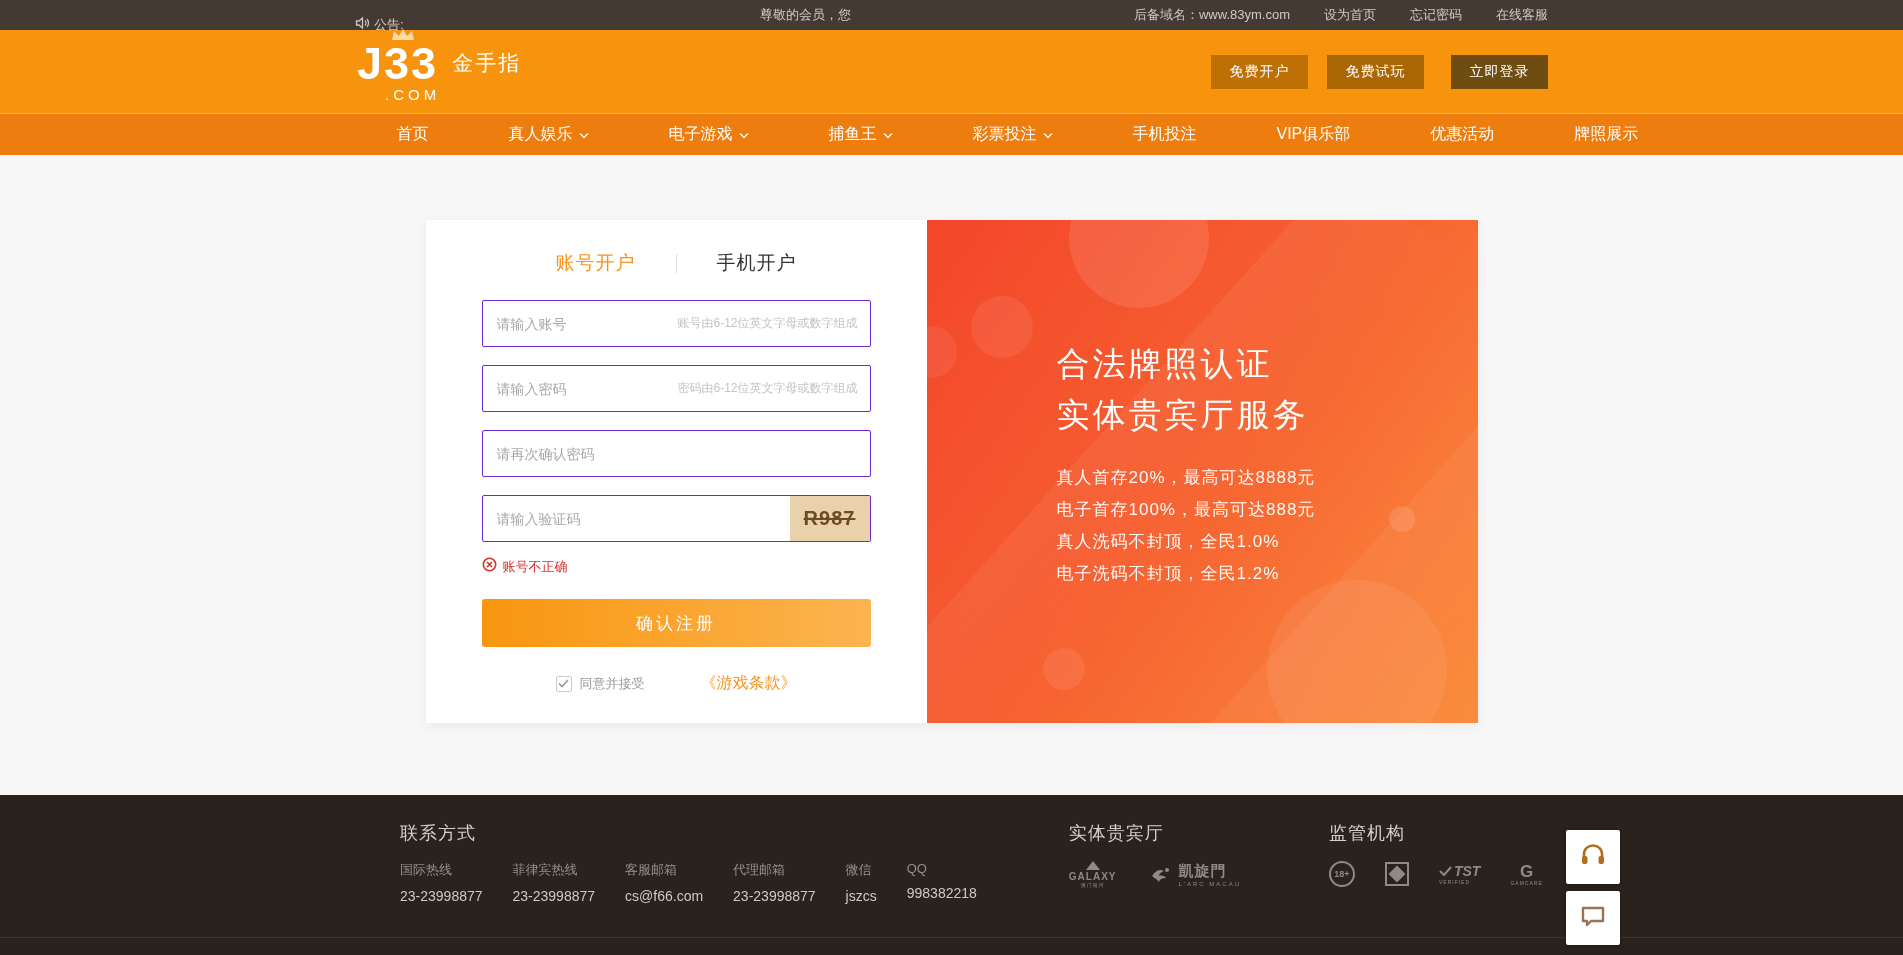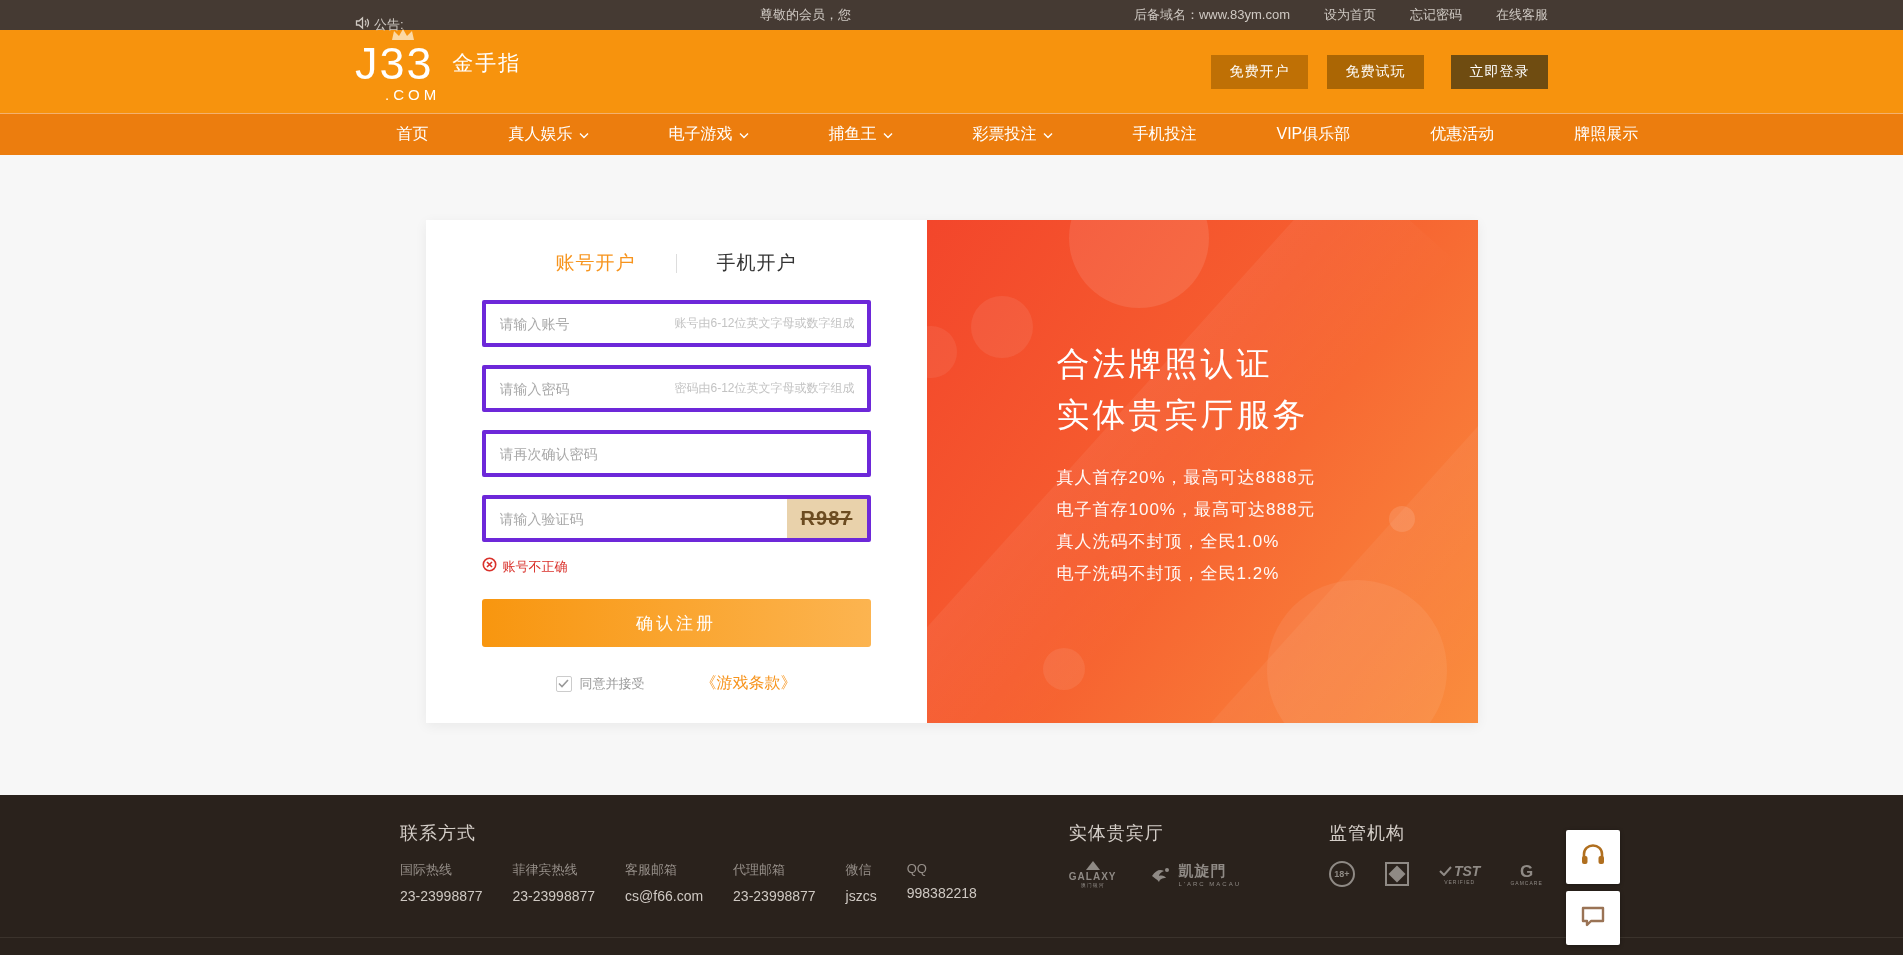--- a/index.html
+++ b/index.html
@@ -14,21 +14,21 @@
   .topbar-greeting { position:absolute; left:405px; }
   .topbar-right { margin-left:auto; display:flex; align-items:center;justify-content:space-between; }
   .topbar-right .tb-item { margin-left:34px; cursor:pointer; }
 
   
   .header { height:83px; background:#f7930d; }
   .header-inner { width:1193px; margin:0 auto; height:83px; display:flex; align-items:center; }
   .logo { position:relative; display:flex; align-items:flex-start; color:#fff; cursor:pointer; }
   .logo-main { position:relative; line-height:1; }
   .crown-icon { position:absolute; top:-13px; left:36px; }
-  .logo-j33 { font-size:45px; font-weight:normal; letter-spacing:2px; line-height:1; }
+  .logo-j33 { font-size:45px; font-weight:bold; letter-spacing:2px; line-height:1;text-align:center; }
   .logo-com { font-size:15px; letter-spacing:4px; padding-left:30px; margin-top:1px; }
   .logo-cn { font-size:21px; margin-left:12px; margin-top:8px; letter-spacing:2px; }
   .header-buttons { margin-left:auto; display:flex; align-items:center; }
   .hbtn { height:34px; min-width:97px; padding:0 14px; border:none; color:#fff; font-size:14px;
           cursor:pointer; font-family:inherit; letter-spacing:1px; }
   .hbtn-open { background:#bf7005; margin-right:19px; }
   .hbtn-try  { background:#ab6604; margin-right:27px; }
   .hbtn-login{ background:#6f4c11; }
 
   
@@ -43,21 +43,21 @@
   .card { width:1052px; height:503px; display:flex; box-shadow:0 3px 12px rgba(0,0,0,0.06); }
 
   .form-panel { width:501px; background:#fff; padding-top:30px; }
   .tabs { display:flex; justify-content:center; align-items:center; }
   .tab { font-size:19px; cursor:pointer; letter-spacing:1px; }
   .tab.active { color:#f7941d; }
   .tab.inactive { color:#333; }
   .tab-sep { width:1px; height:19px; background:#ddd; margin:0 40px; }
 
   .form { width:389px; margin:24px auto 0; }
-  .field { position:relative; height:47px; border:4px solid #6d28d9; border-radius:2px;
+  .field { position:relative; height:47px; border:1px solid #6d28d9; border-radius:2px;
            margin-bottom:18px; display:flex; align-items:center; background:#fff; overflow:hidden; }
   .field input { border:none; outline:none; flex:1; height:100%; padding:0 14px; font-size:14px;
                  color:#333; font-family:inherit; background:transparent; }
   .field input::placeholder { color:#a9a9a9; }
   .field .hint { position:absolute; right:12px; font-size:12px; color:#c3c3c3; pointer-events:none; }
   .captcha-box { width:80px; height:47px; background:#e9d2ab; display:flex; align-items:center;
                  justify-content:center; font-size:20px; font-weight:bold; color:#6c4c21;
                  text-decoration:line-through; letter-spacing:1px; cursor:pointer; flex:none; }
   .error-row { display:flex; align-items:center; gap:6px; margin-top:-3px; }
   .error-text { color:#d9312b; font-size:13px; }
@@ -109,21 +109,21 @@
   .larc-logo { display:flex; align-items:center; gap:6px; cursor:pointer; }
   .larc-mark svg { display:block; }
   .larc-name { font-size:15px; font-weight:bold; letter-spacing:1px; }
   .larc-sub { font-size:6px; letter-spacing:2px; }
 
   .badge-18 { width:26px; height:26px; border:2px solid #8f8a85; border-radius:50%;
               display:flex; align-items:center; justify-content:center; font-size:9px; font-weight:bold; }
   .badge-seal { width:24px; height:24px; border:2px solid #8f8a85; display:flex; align-items:center;
                 justify-content:center; }
   .badge-seal-inner { width:12px; height:12px; background:#8f8a85; transform:rotate(45deg); }
-  .badge-tst { text-align:center; }
+  .badge-tst { text-align:left; }
   .badge-tst-top { display:flex; align-items:center; gap:2px; font-size:14px; font-style:italic; font-weight:bold; }
   .badge-tst-sub { font-size:5px; letter-spacing:1px; }
   .badge-g { text-align:center; }
   .badge-g-letter { font-size:17px; font-weight:bold; line-height:1; }
   .badge-g-sub { font-size:5px; letter-spacing:1px; }
 
   .float-btns { position:absolute; right:283px; top:35px; display:flex; flex-direction:column; gap:7px; }
   .float-btn { width:54px; height:54px; background:#fff; border-radius:2px; display:flex;
                align-items:center; justify-content:center; cursor:pointer; box-shadow:0 1px 4px rgba(0,0,0,0.3); }
 </style>

